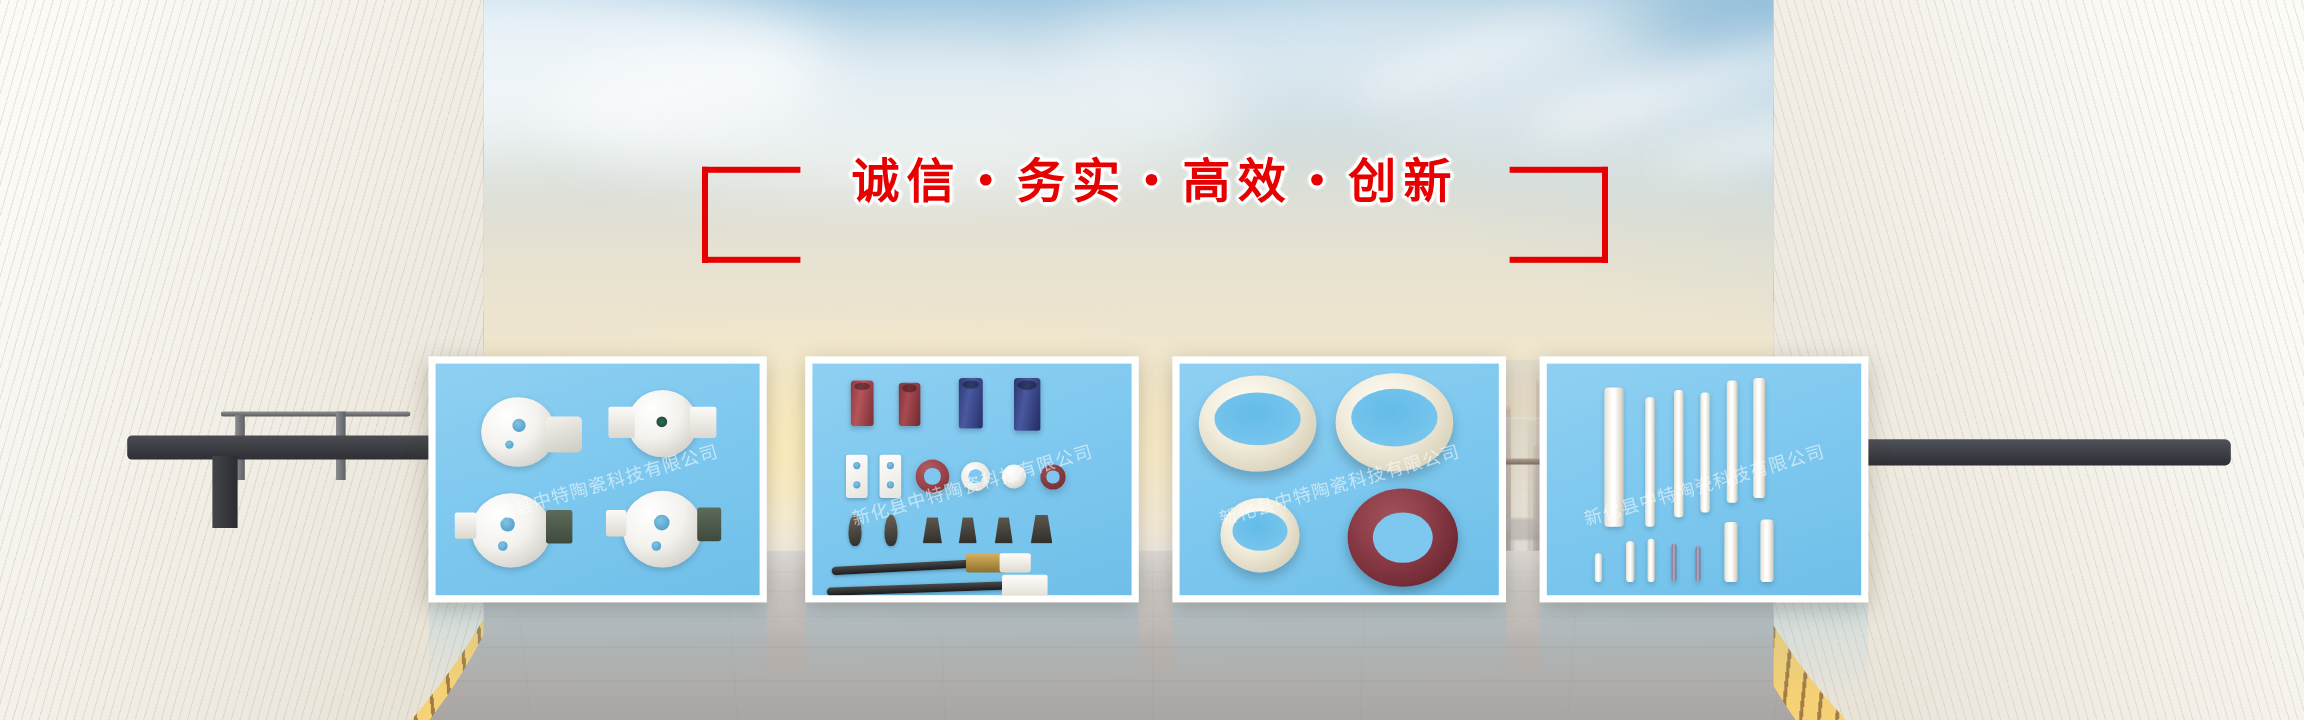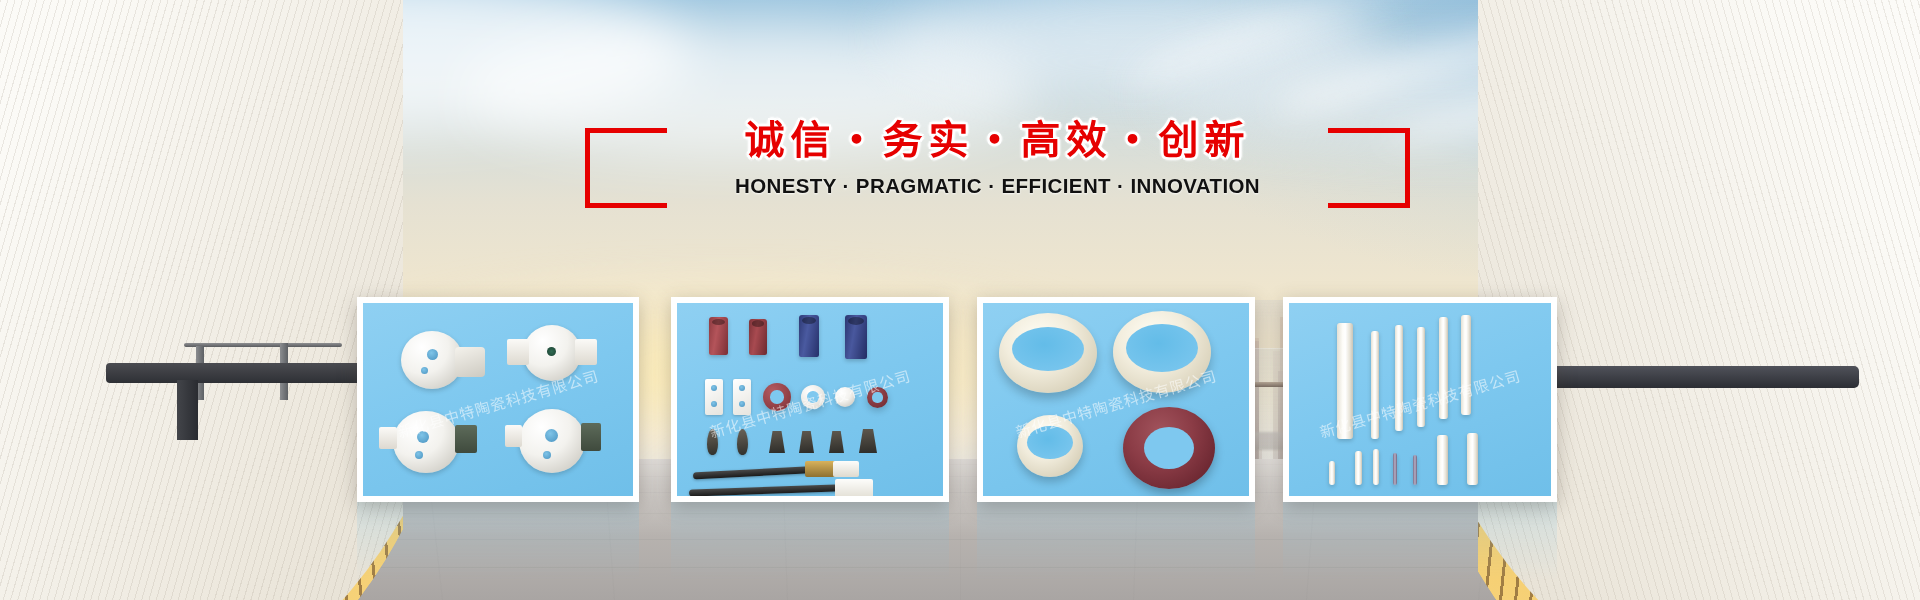--- a/index.html
+++ b/index.html
@@ -111,21 +111,21 @@
   .cr-curve{position:absolute;right:-56%;top:-60%;width:176%;height:178%;border-radius:50%;
     background:linear-gradient(242deg,#ffffff 0%,#fbfaf6 46%,#ece7dc 79%,#ded8ca 100%);}
   .cr-fineline{position:absolute;right:-56%;top:-60%;width:176%;height:178%;border-radius:50%;
     background:repeating-linear-gradient(74deg,rgba(170,160,145,.2) 0 1px,rgba(255,255,255,0) 1px 7px);}
   .bench-right{position:absolute;left:74.8%;top:61%;width:22%;height:3.6%;
     background:linear-gradient(180deg,#50525a,#2c2e34);border-radius:5px;}
   .bench-right-leg{position:absolute;left:78.6%;top:64.2%;width:1.4%;height:10.5%;
     background:linear-gradient(90deg,#4a4c53,#2a2c32);}
 
   
-  .slogan-wrap{position:absolute;left:585px;top:128px;width:825px;height:85px;}
+  .slogan-wrap{position:absolute;left:585px;top:139px;width:755px;height:85px;}
   .bracket{position:absolute;border:5px solid #e60000;}
   .bracket.left{left:0;top:0;width:82px;height:80px;border-right:none;}
   .bracket.right{right:0;top:0;width:82px;height:80px;border-left:none;}
   .slogan-cn{position:absolute;left:0;right:0;top:-20px;text-align:center;
     font-family:"DejaVu Serif","Liberation Serif",serif;
     font-size:40px;font-weight:bold;color:#e60000;letter-spacing:6px;white-space:nowrap;
     text-shadow:
       -2px -2px 0 #fff, 2px -2px 0 #fff, -2px 2px 0 #fff, 2px 2px 0 #fff,
       -3px 0 2px #fff, 3px 0 2px #fff, 0 -3px 2px #fff, 0 3px 2px #fff;}
   .slogan-en{position:absolute;left:0;right:0;top:46px;text-align:center;
@@ -370,21 +370,20 @@
     <div class="cr-curve"></div>
     <div class="cr-fineline"></div>
   </div>
   <div class="bench-right"></div>
   <div class="bench-right-leg"></div>
 
   <div class="slogan-wrap">
     <div class="bracket left"></div>
     <div class="bracket right"></div>
     <div class="slogan-cn">诚信・务实・高效・创新</div>
-    <div class="slogan-en">HONESTY · PRAGMATIC · EFFICIENT · INNOVATION</div>
   </div>
 
 
   <div class="refl" style="left:357px;width:282px;">
       <div class="rimg"></div>
     </div>
   <div class="refl" style="left:671px;width:278px;">
       <div class="rimg"></div>
     </div>
   <div class="refl" style="left:977px;width:278px;">

